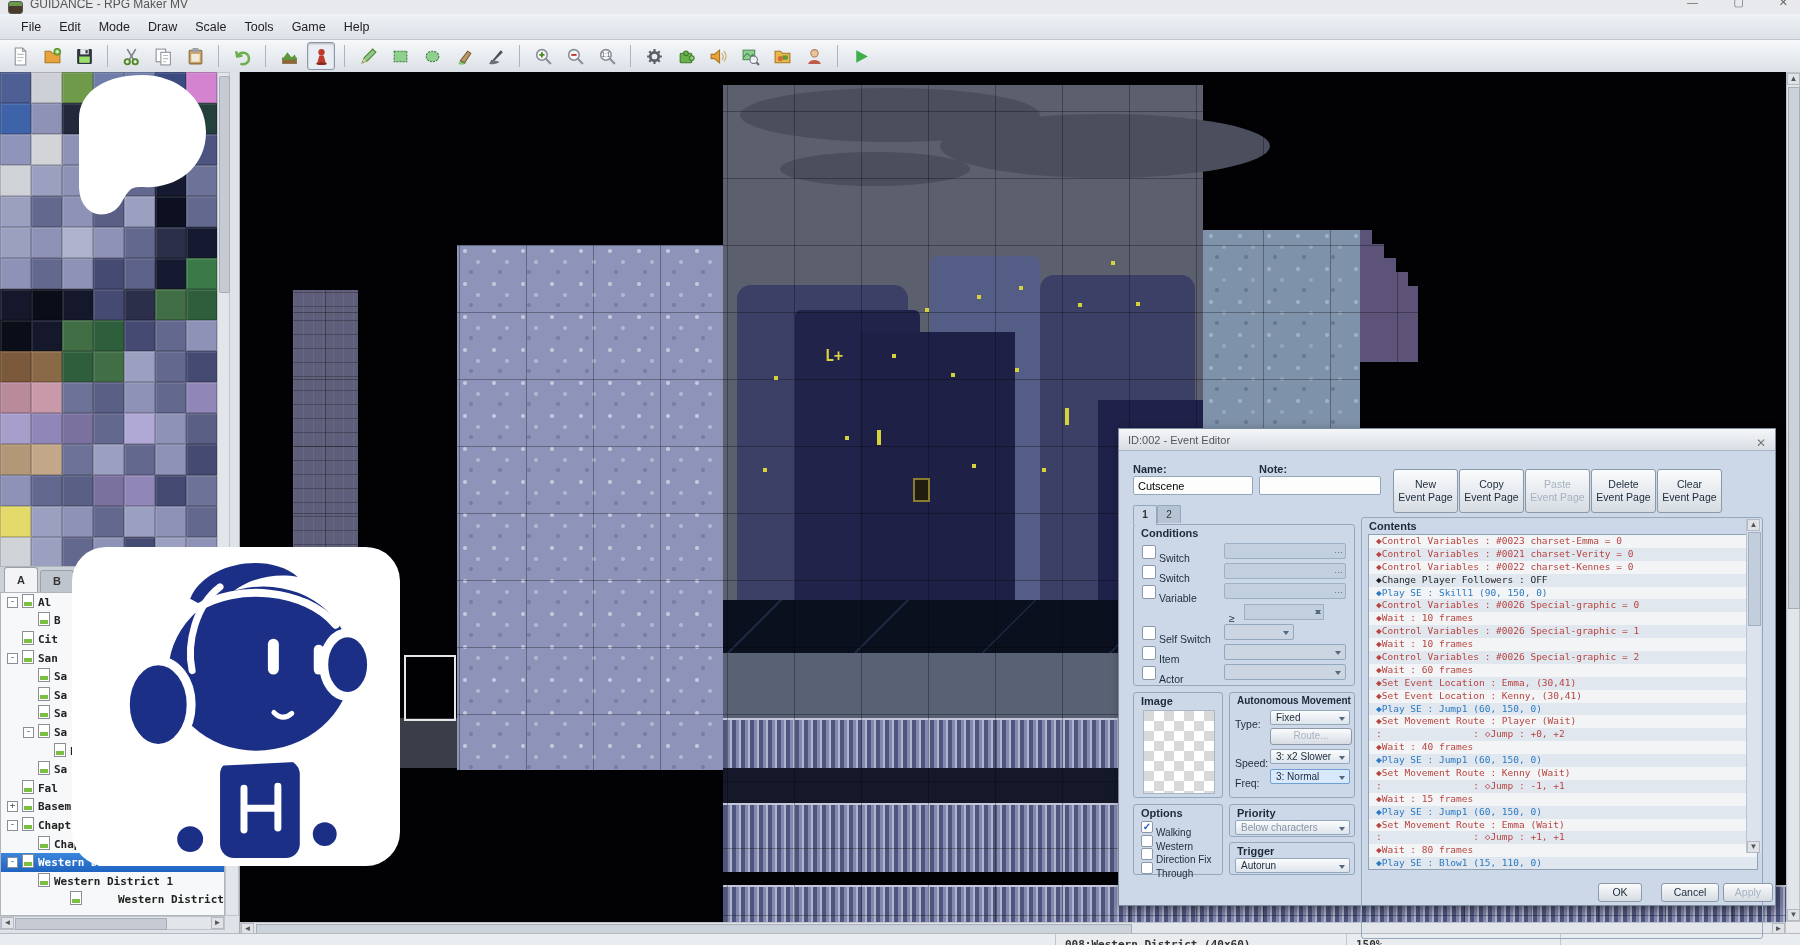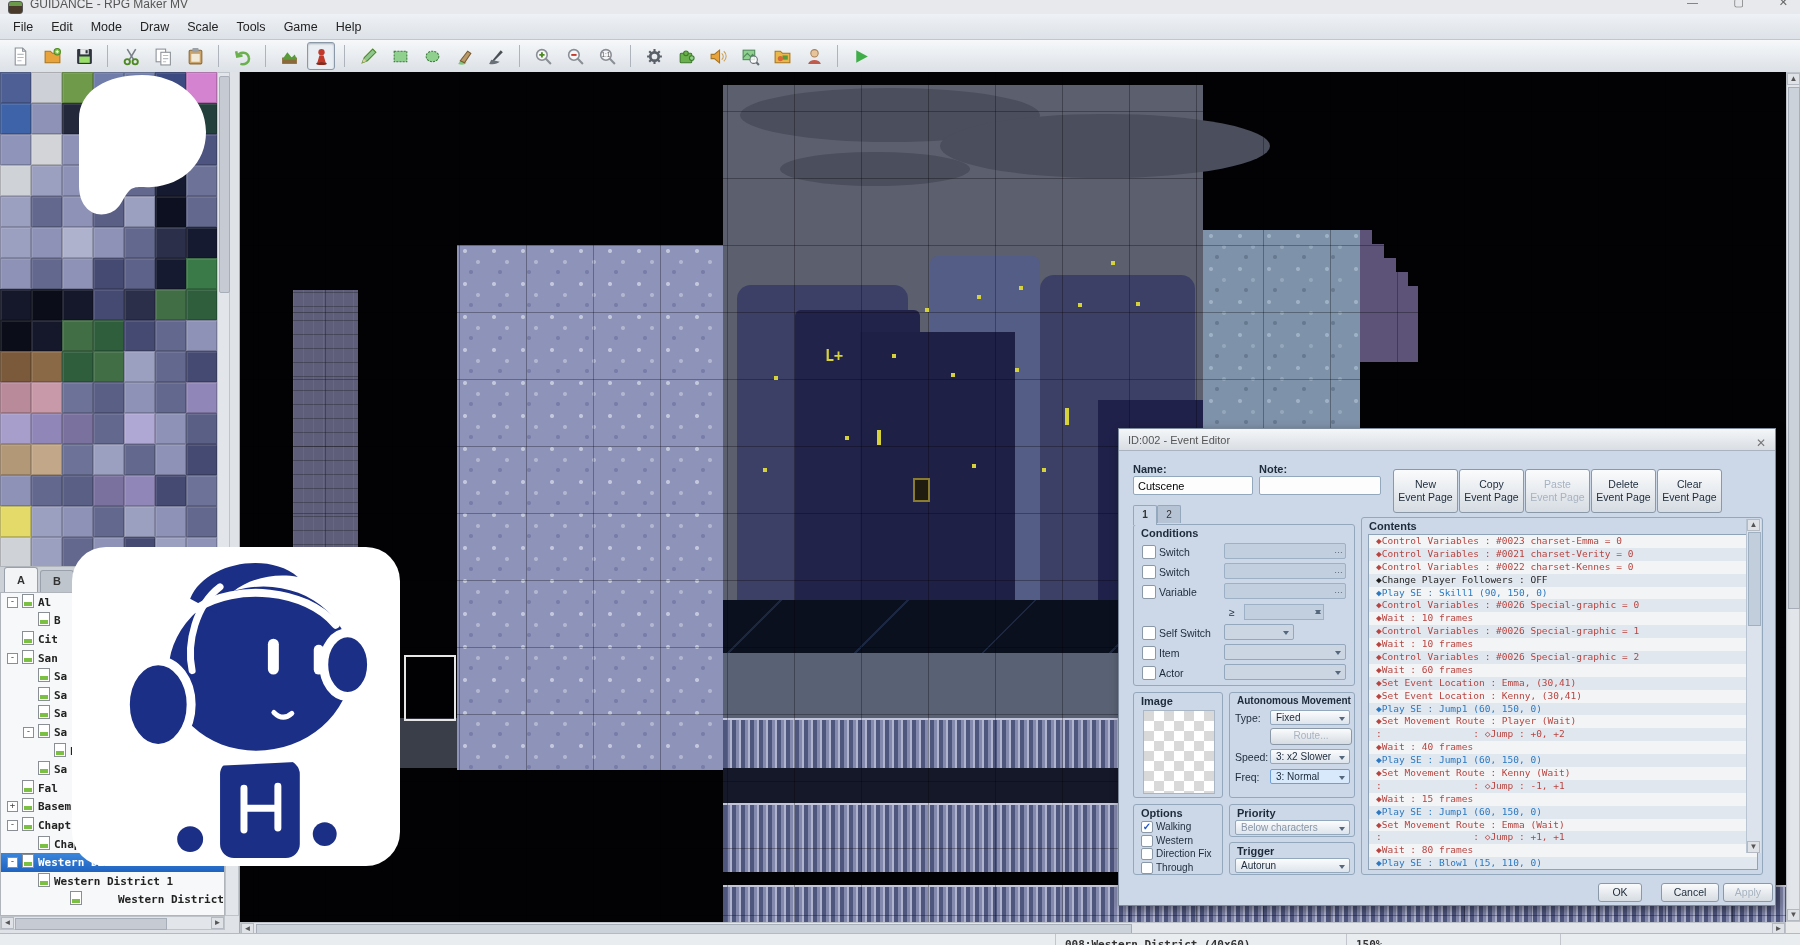--- a/index.html
+++ b/index.html
@@ -8,21 +8,21 @@
   .abs{position:absolute;}
 
   
   #titlebar{left:0;top:0;width:1800px;height:14px;background:#e7e9ec;overflow:hidden;}
   #titlebar .appicon{position:absolute;left:8px;top:1px;width:13px;height:11px;border-radius:3px;
       background:linear-gradient(#6a9a4a 40%,#4a3a2a 40%);border:1px solid #555;}
   #titlebar .ttl{position:absolute;left:30px;top:-3px;font-size:12px;color:#555;}
   .winctl{position:absolute;top:-4px;color:#666;font-size:11px;}
 
   #menubar{left:0;top:14px;width:1800px;height:26px;background:linear-gradient(#eef1f5,#dde2e8);
-      border-bottom:1px solid #c2c7ce;display:flex;align-items:center;padding-left:4px;box-sizing:border-box;}
+      border-bottom:1px solid #c2c7ce;display:flex;align-items:center;padding-left:12px;box-sizing:border-box;}
   .menu-item{padding:4px 9px;color:#222;font-size:12.5px;}
 
   #toolbar{left:0;top:40px;width:1800px;height:33px;background:linear-gradient(#f6f8fa,#dce1e7);
       border-bottom:1px solid #b6bcc4;display:flex;align-items:center;padding-left:6px;box-sizing:border-box;gap:4px;}
   .tool{width:26px;height:26px;display:flex;align-items:center;justify-content:center;border:1px solid transparent;border-radius:3px;}
   .tool svg{width:19px;height:19px;}
   .tool.selected{background:#e9eef4;border:1px solid #8a98a8;box-shadow:inset 0 1px 2px rgba(0,0,0,.25);}
   .tb-sep{width:1px;height:22px;background:#aeb4bc;margin:0 5px;}
 
   
@@ -99,21 +99,21 @@
       border:1px solid #8a98a8;border-radius:3px;font-size:10.5px;text-align:center;color:#1c2a3a;
       display:flex;flex-direction:column;justify-content:center;line-height:13px;font-family:"Liberation Sans",sans-serif;}
   .page-btn.disabled{color:#a7b3c1;}
   .dtab{position:absolute;top:76px;width:22px;height:17px;border:1px solid #93a7bd;border-bottom:none;border-radius:2px 2px 0 0;
       font-size:10px;text-align:center;line-height:17px;background:#b6c3d4;color:#333;}
   .dtab.active{background:#ccd8e7;font-weight:bold;height:19px;z-index:2;}
   .group{position:absolute;border:1px solid #93a7bd;border-radius:3px;box-sizing:border-box;}
   .gtitle{position:absolute;left:7px;top:2px;font-size:11px;font-weight:bold;color:#1c2a3a;}
   .cbx{position:absolute;width:12px;height:12px;background:#fff;border:1px solid #8a98a8;border-radius:2px;
       font-size:11px;line-height:11px;text-align:center;color:#2255cc;font-weight:bold;}
-  .clbl{position:absolute;font-size:10.5px;color:#1c2a3a;}
+  .clbl{position:absolute;font-size:10.5px;color:#1c2a3a;margin-top:6px;}
   .dis-field{position:absolute;background:#c2cfdf;border:1px solid #9db0c6;border-radius:2px;box-sizing:border-box;}
   .dots-btn{position:absolute;right:2px;top:2px;font-size:9px;color:#55677c;line-height:8px;}
   .drop{position:absolute;background:linear-gradient(#fbfcfd,#dde4ec);border:1px solid #93a7bd;border-radius:2px;
       box-sizing:border-box;font-size:10px;color:#1c2a3a;padding:1px 14px 0 5px;overflow:hidden;white-space:nowrap;}
   .drop.dim{color:#8795a6;background:#ccd6e2;}
   .drop.focus{background:#d8e9fb;border-color:#6f9fd4;}
   .drop:after{content:"";position:absolute;right:4px;top:6px;border:3px solid transparent;border-top:4px solid #55677c;}
   .spin{position:absolute;background:#c2cfdf;border:1px solid #9db0c6;box-sizing:border-box;}
   .spin .up,.spin .dn{position:absolute;right:2px;width:0;height:0;border:3px solid transparent;}
   .spin .up{top:2px;border-bottom:4px solid #55677c;}
@@ -739,21 +739,21 @@
     <div class="clbl" style="left:25px;top:102px;">Self Switch</div>
     <div class="drop dim" style="left:90px;top:99px;width:70px;height:16px;"></div>
     <div class="cbx" style="left:8px;top:121px;"></div>
     <div class="clbl" style="left:25px;top:122px;">Item</div>
     <div class="drop dim" style="left:90px;top:119px;width:122px;height:16px;"></div>
     <div class="cbx" style="left:8px;top:141px;"></div>
     <div class="clbl" style="left:25px;top:142px;">Actor</div>
     <div class="drop dim" style="left:90px;top:139px;width:122px;height:16px;"></div>
   </div>
 
-  <div class="group" style="left:242px;top:88px;width:402px;height:358px;">
+  <div class="group" style="left:242px;top:88px;width:402px;height:422px;">
     <div class="gtitle">Contents</div>
     <div id="contents-list">
         <div class="c-row c-red">◆Control Variables : #0023 charset-Emma = 0</div>
         <div class="c-row c-red even">◆Control Variables : #0021 charset-Verity = 0</div>
         <div class="c-row c-red">◆Control Variables : #0022 charset-Kennes = 0</div>
         <div class="c-row c-black even">◆Change Player Followers : OFF</div>
         <div class="c-row c-blue">◆Play SE : Skill1 (90, 150, 0)</div>
         <div class="c-row c-red even">◆Control Variables : #0026 Special-graphic = 0</div>
         <div class="c-row c-red">◆Wait : 10 frames</div>
         <div class="c-row c-red even">◆Control Variables : #0026 Special-graphic = 1</div>

